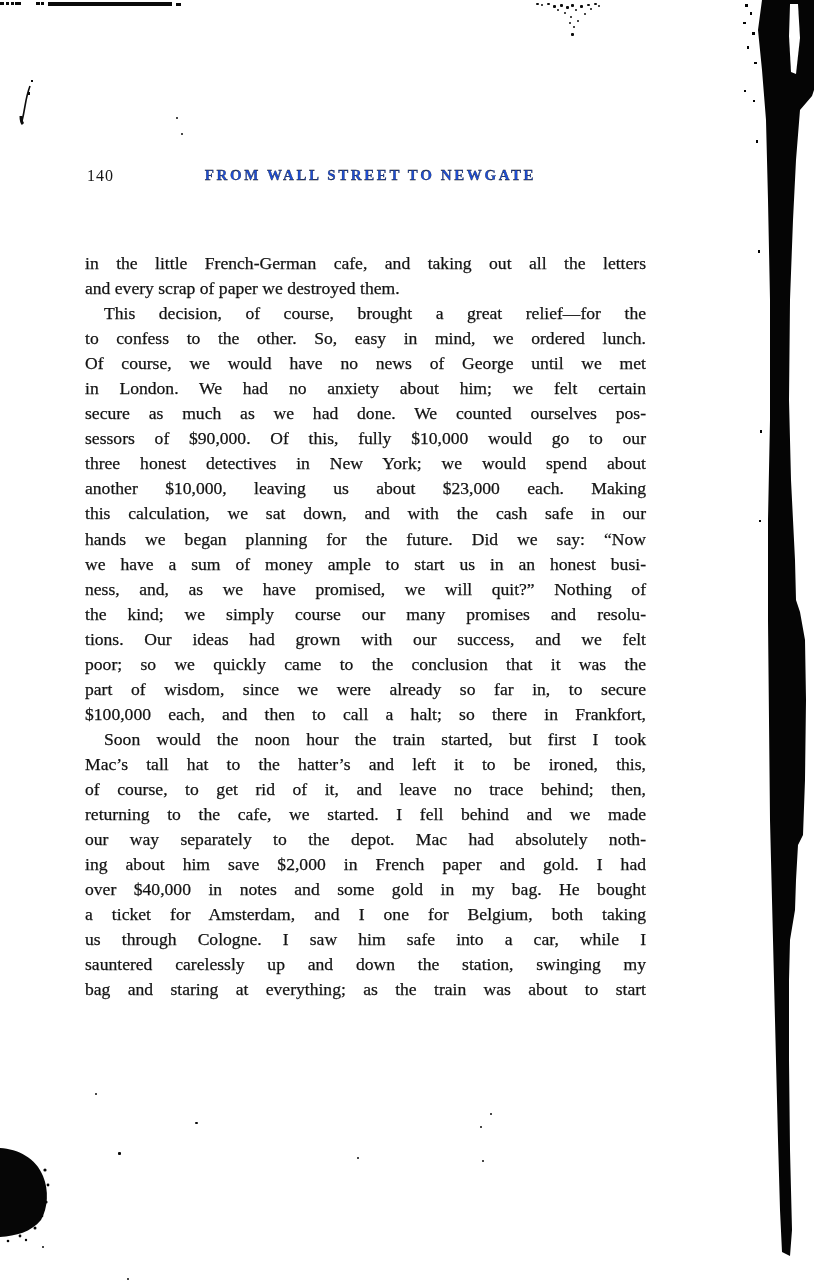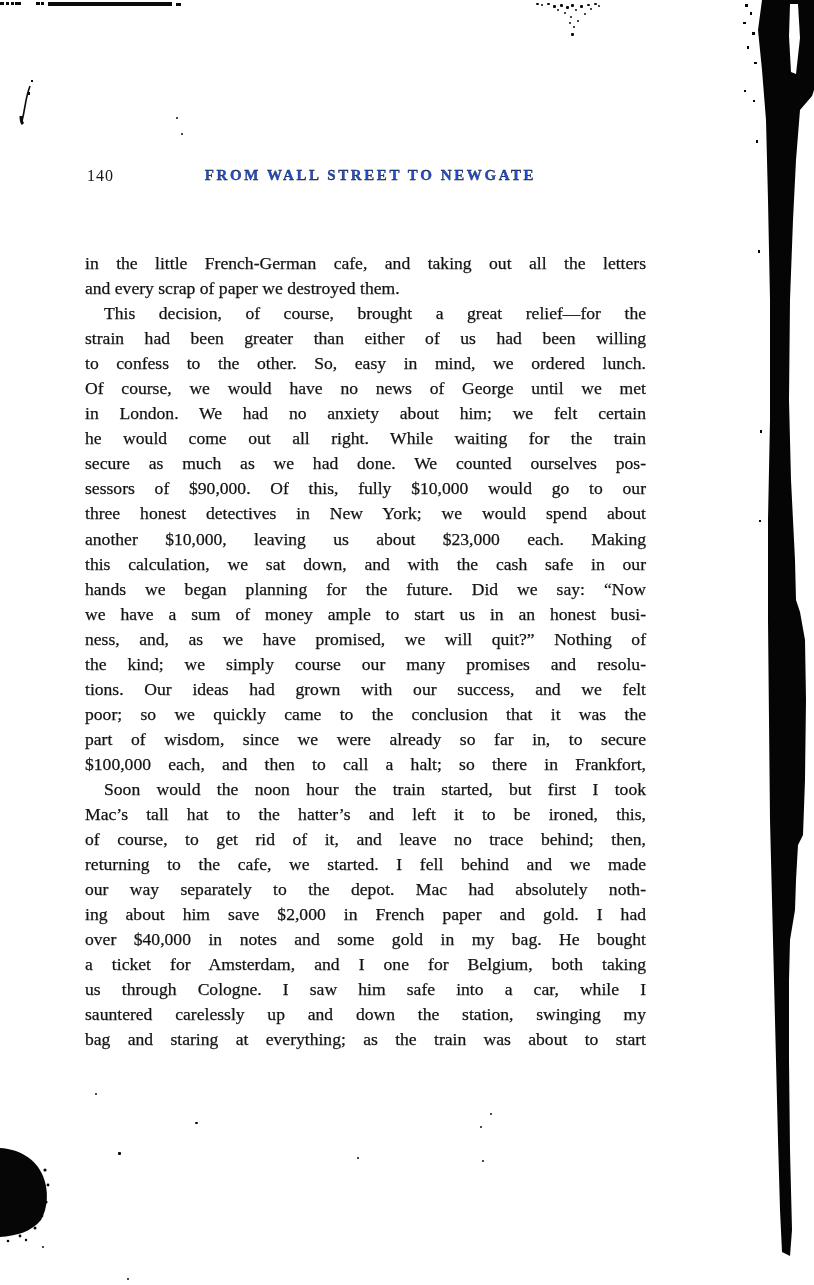--- a/index.html
+++ b/index.html
@@ -48,25 +48,23 @@
   <span class="running-title">FROM WALL STREET TO NEWGATE</span>
 </div>
 
 <div class="page-body">
     <div class="para">
       <div class="line">in the little French-German cafe, and taking out all the letters</div>
       <div class="line noJust">and every scrap of paper we destroyed them.</div>
     </div>
     <div class="para">
       <div class="line indent">This decision, of course, brought a great relief—for the</div>
-      <div class="line">strain had been greater than either of us had been willing</div>
       <div class="line">to confess to the other. So, easy in mind, we ordered lunch.</div>
       <div class="line">Of course, we would have no news of George until we met</div>
       <div class="line">in London. We had no anxiety about him; we felt certain</div>
-      <div class="line">he would come out all right. While waiting for the train</div>
       <div class="line">secure as much as we had done. We counted ourselves pos-</div>
       <div class="line">sessors of $90,000. Of this, fully $10,000 would go to our</div>
       <div class="line">three honest detectives in New York; we would spend about</div>
       <div class="line">another $10,000, leaving us about $23,000 each. Making</div>
       <div class="line">this calculation, we sat down, and with the cash safe in our</div>
       <div class="line">hands we began planning for the future. Did we say: “Now</div>
       <div class="line">we have a sum of money ample to start us in an honest busi-</div>
       <div class="line">ness, and, as we have promised, we will quit?” Nothing of</div>
       <div class="line">the kind; we simply course our many promises and resolu-</div>
       <div class="line">tions. Our ideas had grown with our success, and we felt</div>

